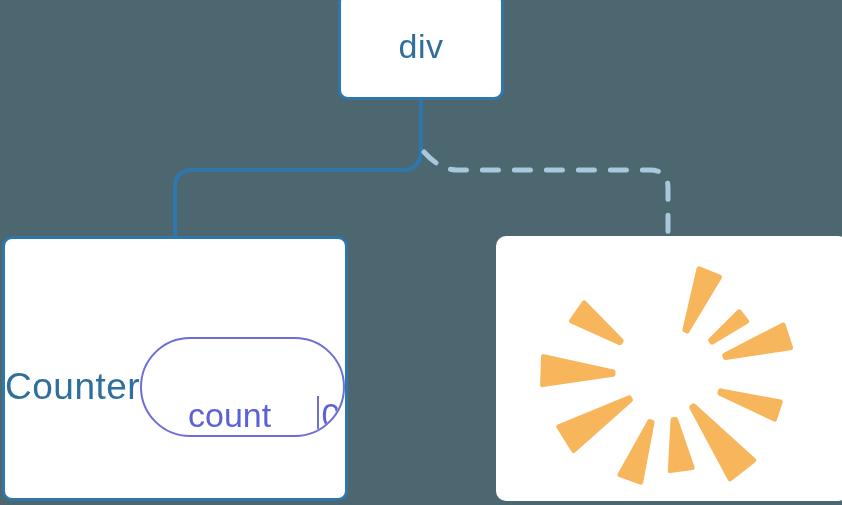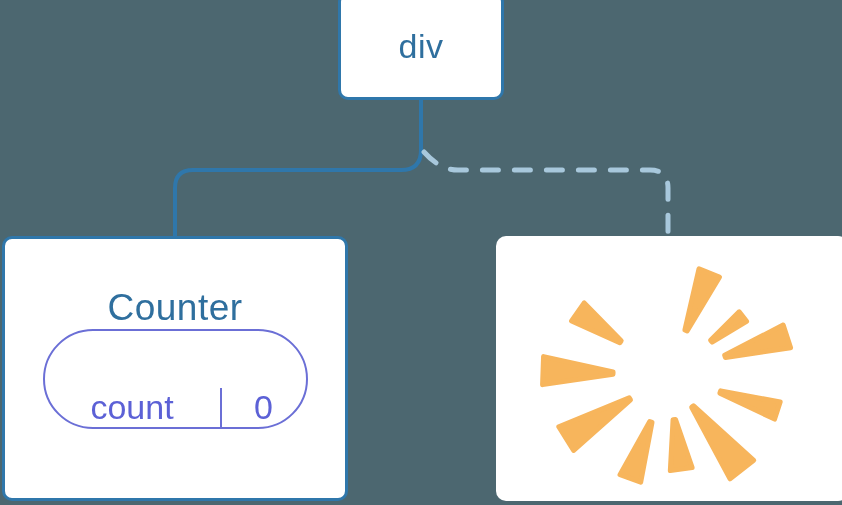--- a/index.html
+++ b/index.html
@@ -56,23 +56,23 @@
   }
   #node-div .node-label { font-size: 34px; text-align: center; }
 
   
   #node-counter {
     left: 2px;
     top: 236px;
     width: 346px;
     height: 265px;
     display: flex;
-    flex-direction: column;
+    flex-direction: row;
     align-items: center;
-    padding-top: 48px;
+    padding-top: 36px;
   }
   #node-counter .node-label { font-size: 37px; }
 
   
   .state-pill {
     width: 265px;
     height: 100px;
     border: 2px solid #6b6fd6;
     border-radius: 50px;
     display: flex;

